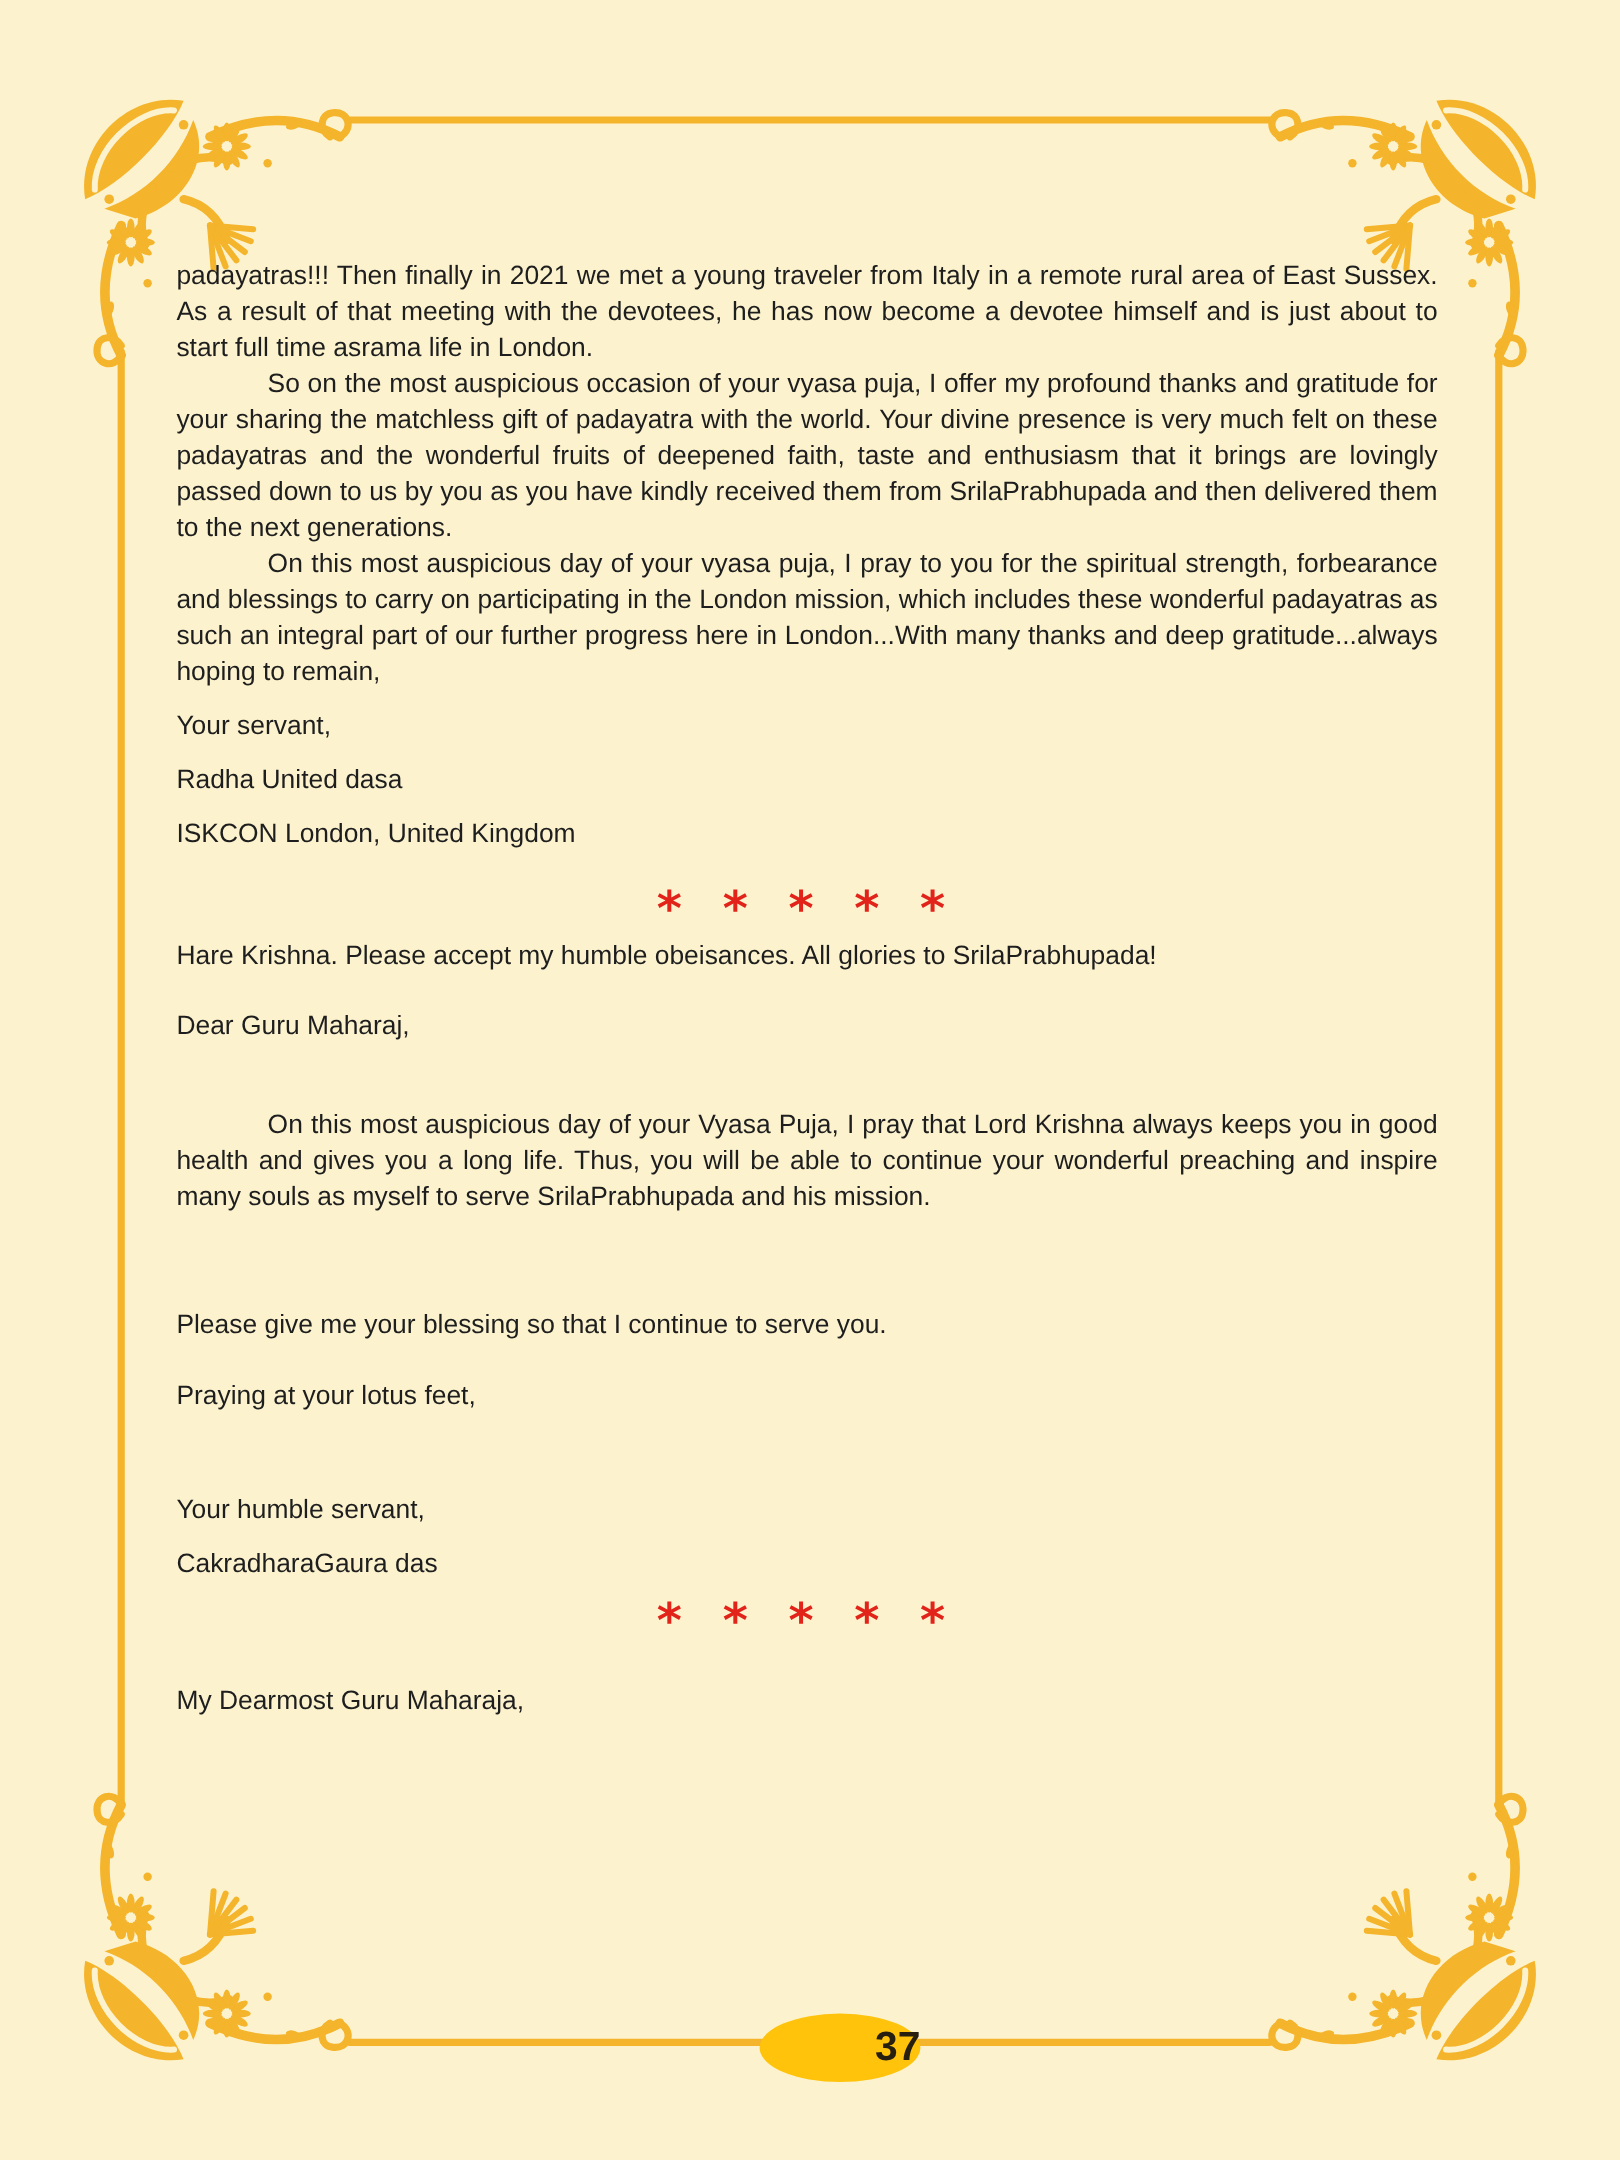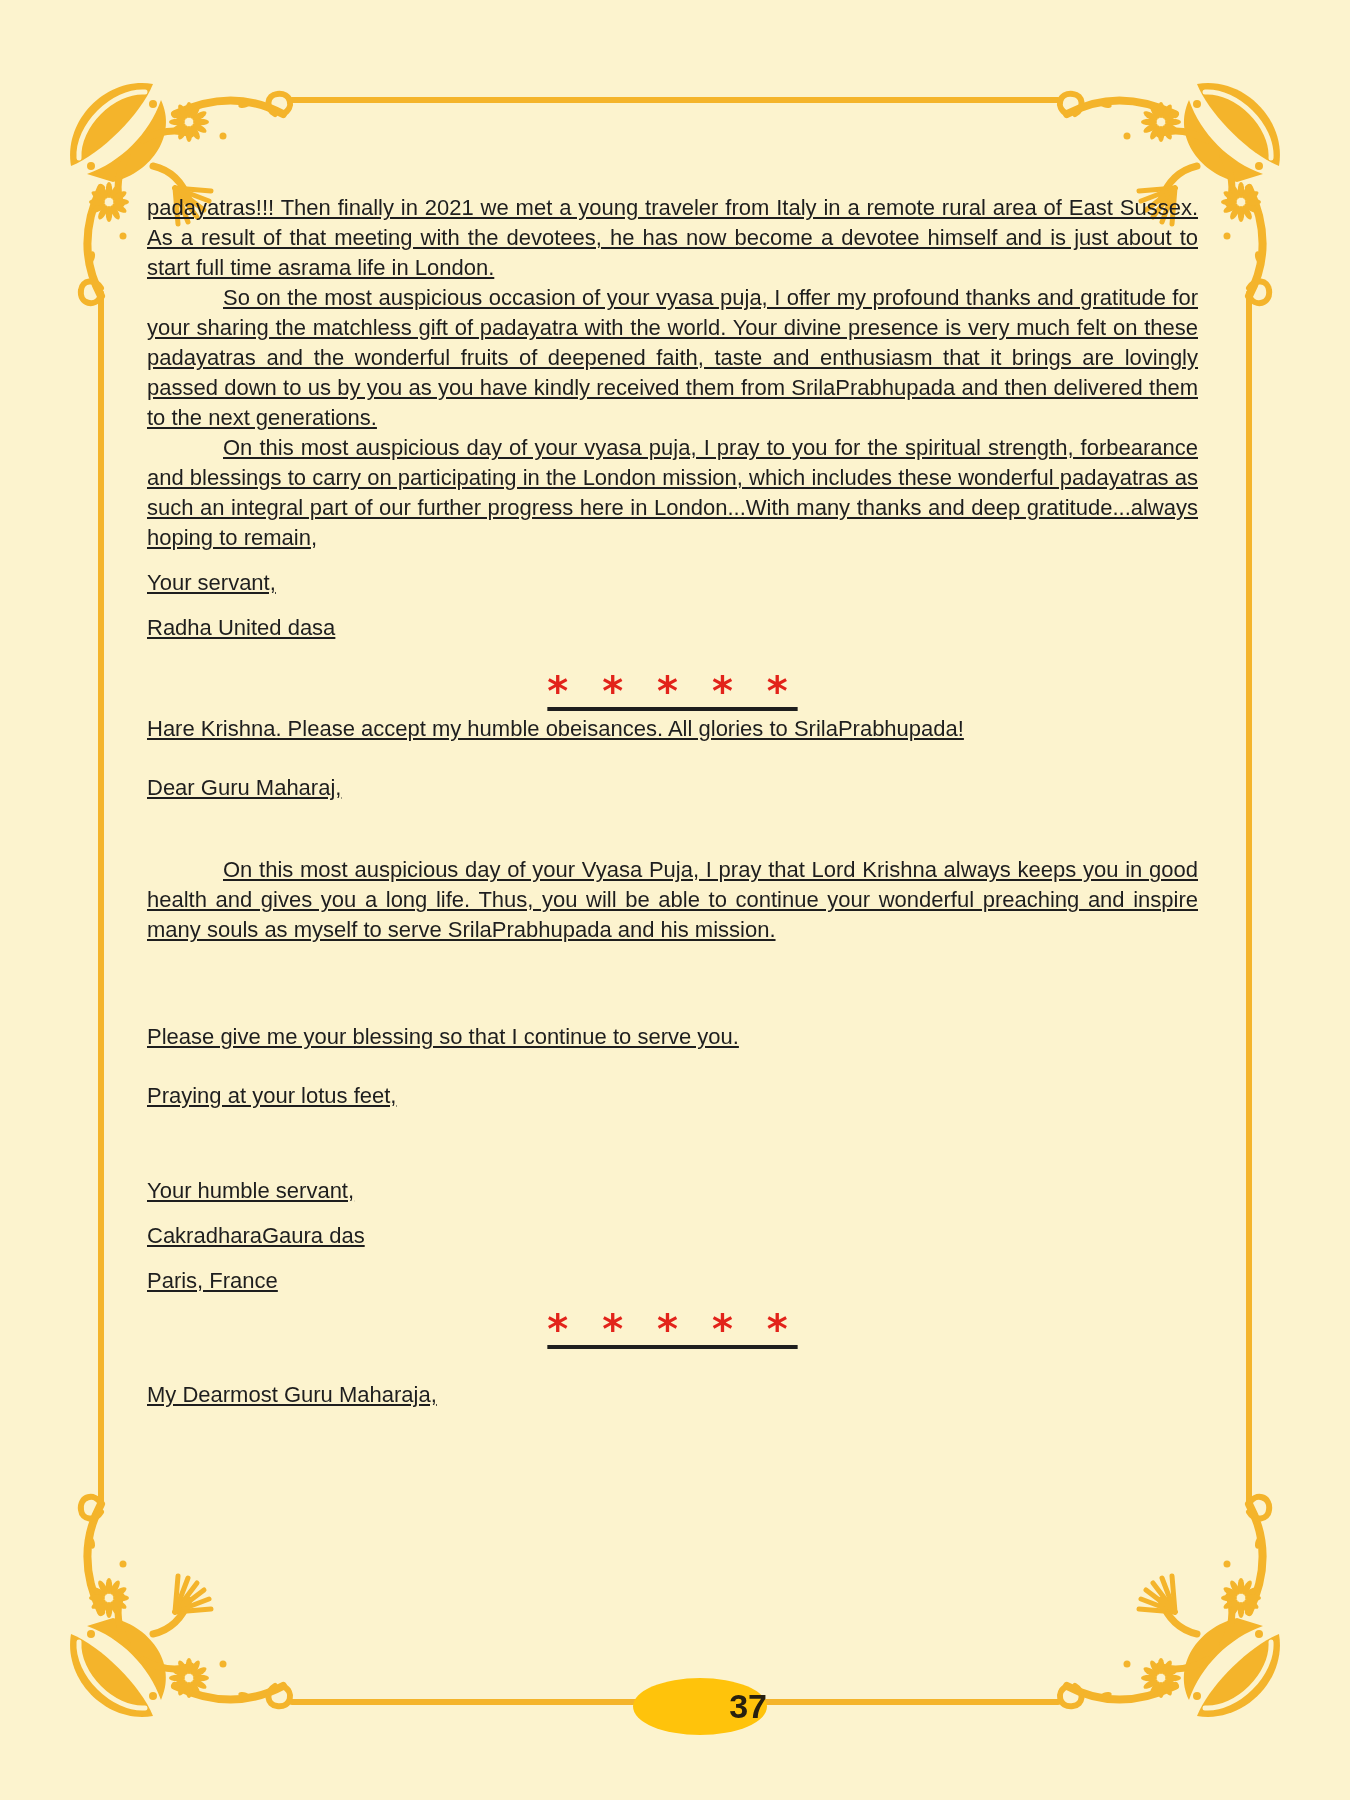--- a/index.html
+++ b/index.html
@@ -24,22 +24,22 @@
   .defs-svg { position:absolute; width:0; height:0; }
   
   .badge {
     position:absolute; left:633px; top:1678px; width:134px; height:57px;
     background:#FFC30B; border-radius:50%;
     display:flex; align-items:center; justify-content:flex-end;
   }
   .badge span { font-size:34px; font-weight:bold; color:#27200F; }
   
   .content {
-    position:absolute; left:147px; top:193px; width:1051px;
-    font-size:22px; line-height:30px;text-decoration:underline;
+    position:absolute; left:147px; top:215px; width:1051px;
+    font-size:22px; line-height:30px;
   }
   .para.justify { text-align:justify; }
   .para.indent  { text-indent:76px; }
   .stars {
     text-align:center; color:#E2231A;
     font-family:"DejaVu Sans",sans-serif;
     font-size:40px; line-height:46px; letter-spacing:10px; font-weight:bold;
   }
   .mt10{margin-top:10px}.mt13{margin-top:29px}.mt14{margin-top:0}
   .mt15{margin-top:15px}.mt25{margin-top:25px}.mt47{margin-top:65px}
@@ -136,30 +136,30 @@
     <span>37</span>
   </div>
 
   <main class="content">
 
     <p class="para justify">padayatras!!! Then finally in 2021 we met a young traveler from Italy in a remote rural area of East Sussex. As a result of that meeting with the devotees, he has now become a devotee himself and is just about to start full time asrama life in London.</p>
     <p class="para justify indent mt14">So on the most auspicious occasion of your vyasa puja, I offer my profound thanks and gratitude for your sharing the matchless gift of padayatra with the world. Your divine presence is very much felt on these padayatras and the wonderful fruits of deepened faith, taste and enthusiasm that it brings are lovingly passed down to us by you as you have kindly received them from SrilaPrabhupada and then delivered them to the next generations.</p>
     <p class="para justify indent mt14">On this most auspicious day of your vyasa puja, I pray to you for the spiritual strength, forbearance and blessings to carry on participating in the London mission, which includes these wonderful padayatras as such an integral part of our further progress here in London...With many thanks and deep gratitude...always hoping to remain,</p>
     <p class="para mt15">Your servant,</p>
     <p class="para mt15">Radha United dasa</p>
+    <p class="para mt15">ISKCON London, United Kingdom</p>
 
     <div class="stars mt25">* * * * *</div>
 
     <p class="para mt14">Hare Krishna. Please accept my humble obeisances. All glories to SrilaPrabhupada!</p>
     <p class="para mt13">Dear Guru Maharaj,</p>
     <p class="para justify indent mt52">On this most auspicious day of your Vyasa Puja, I pray that Lord Krishna always keeps you in good health and gives you a long life. Thus, you will be able to continue your wonderful preaching and inspire many souls as myself to serve SrilaPrabhupada and his mission.</p>
     <p class="para mt55">Please give me your blessing so that I continue to serve you.</p>
     <p class="para mt13">Praying at your lotus feet,</p>
     <p class="para mt47">Your humble servant,</p>
     <p class="para mt15">CakradharaGaura das</p>
-    <p class="para mt15">Paris, France</p>
 
     <div class="stars mt10">* * * * *</div>
 
     <p class="para mt48">My Dearmost Guru Maharaja,</p>
 
   </main>
 </div>
 
 </body></html>

